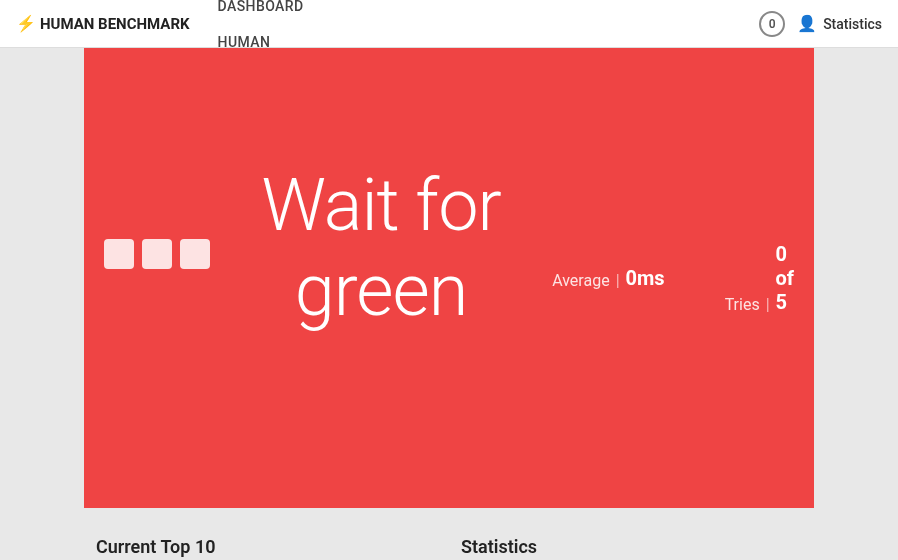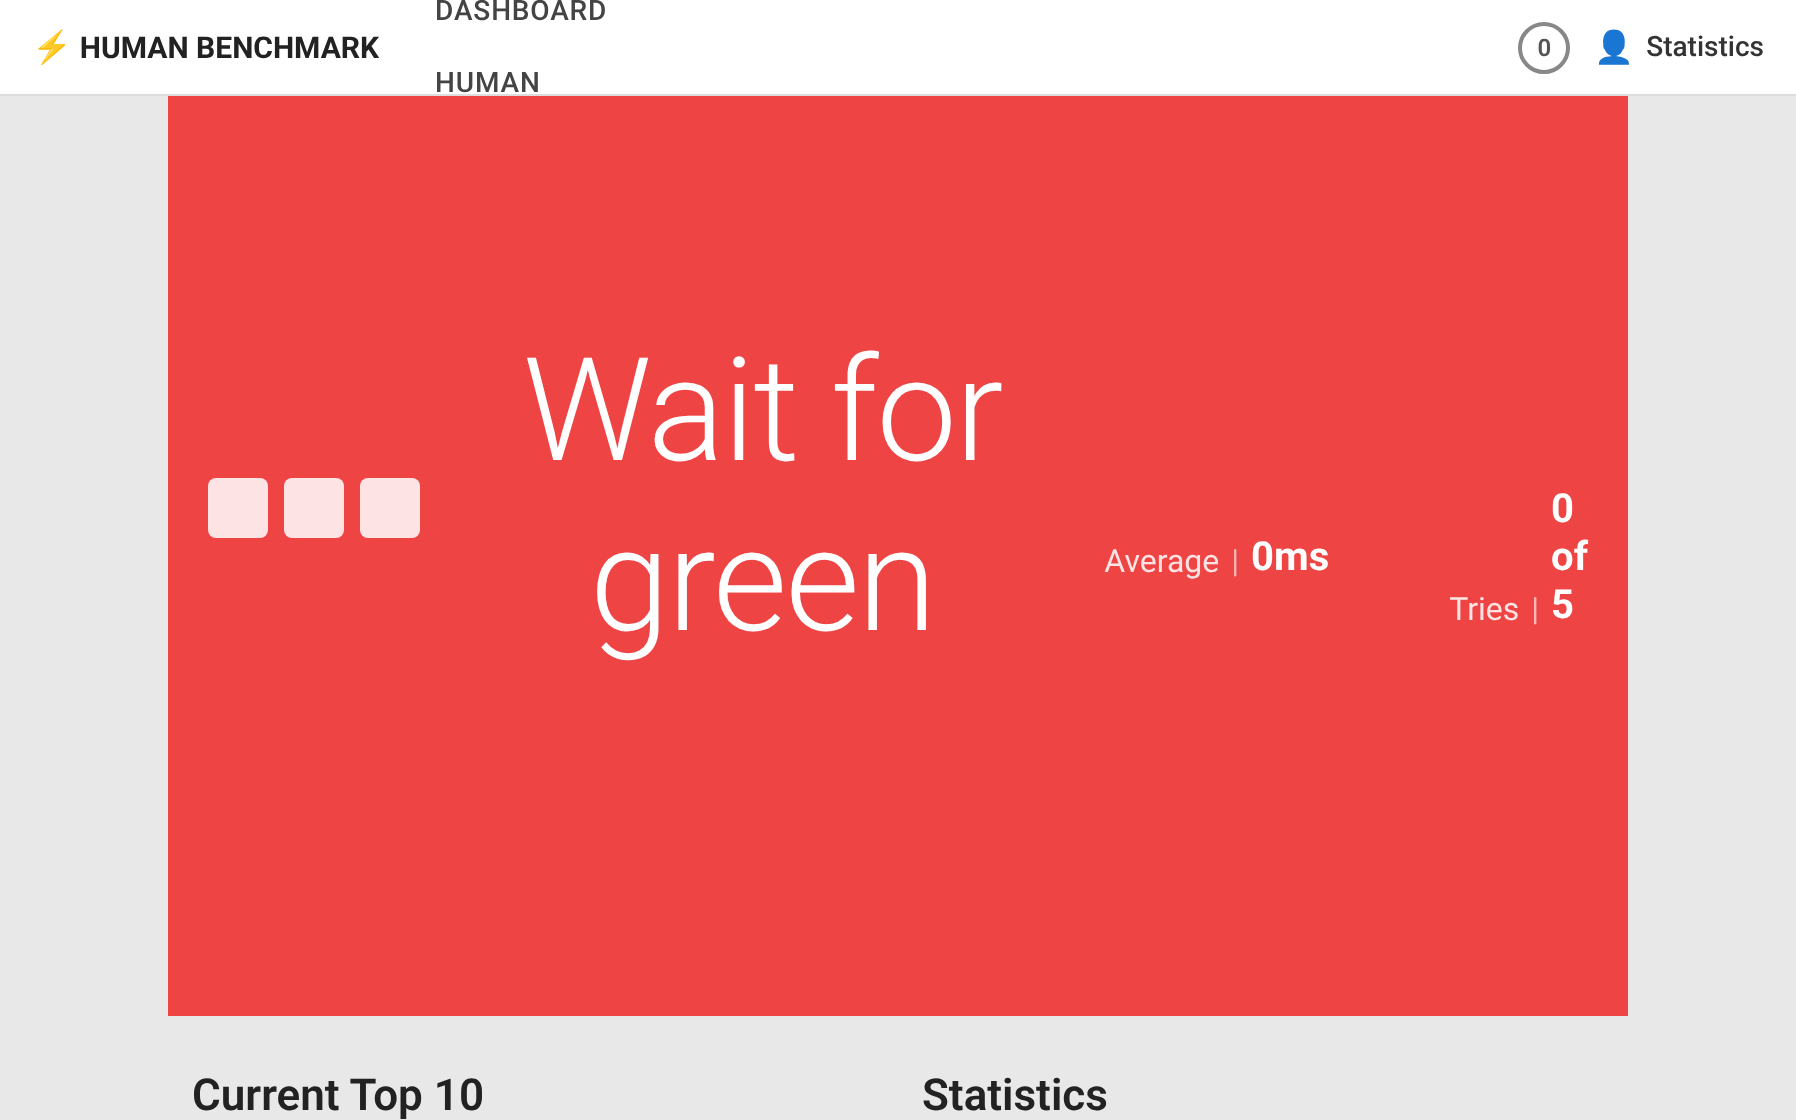--- a/index.html
+++ b/index.html
@@ -148,21 +148,21 @@
     .bottom-section {
       display: flex;
       gap: 0;
       padding: 20px 0 0 0;
     }
     .bottom-col {
       flex: 1;
       padding: 8px 12px;
     }
     .bottom-heading {
-      font-size: 22px;
+      font-size: 18px;
       font-weight: 600;
       color: #222;
     }
   </style>
 </head>
 <body>
 
 <nav>
   <a class="nav-brand" href="#">
     <span class="bolt">⚡</span>

